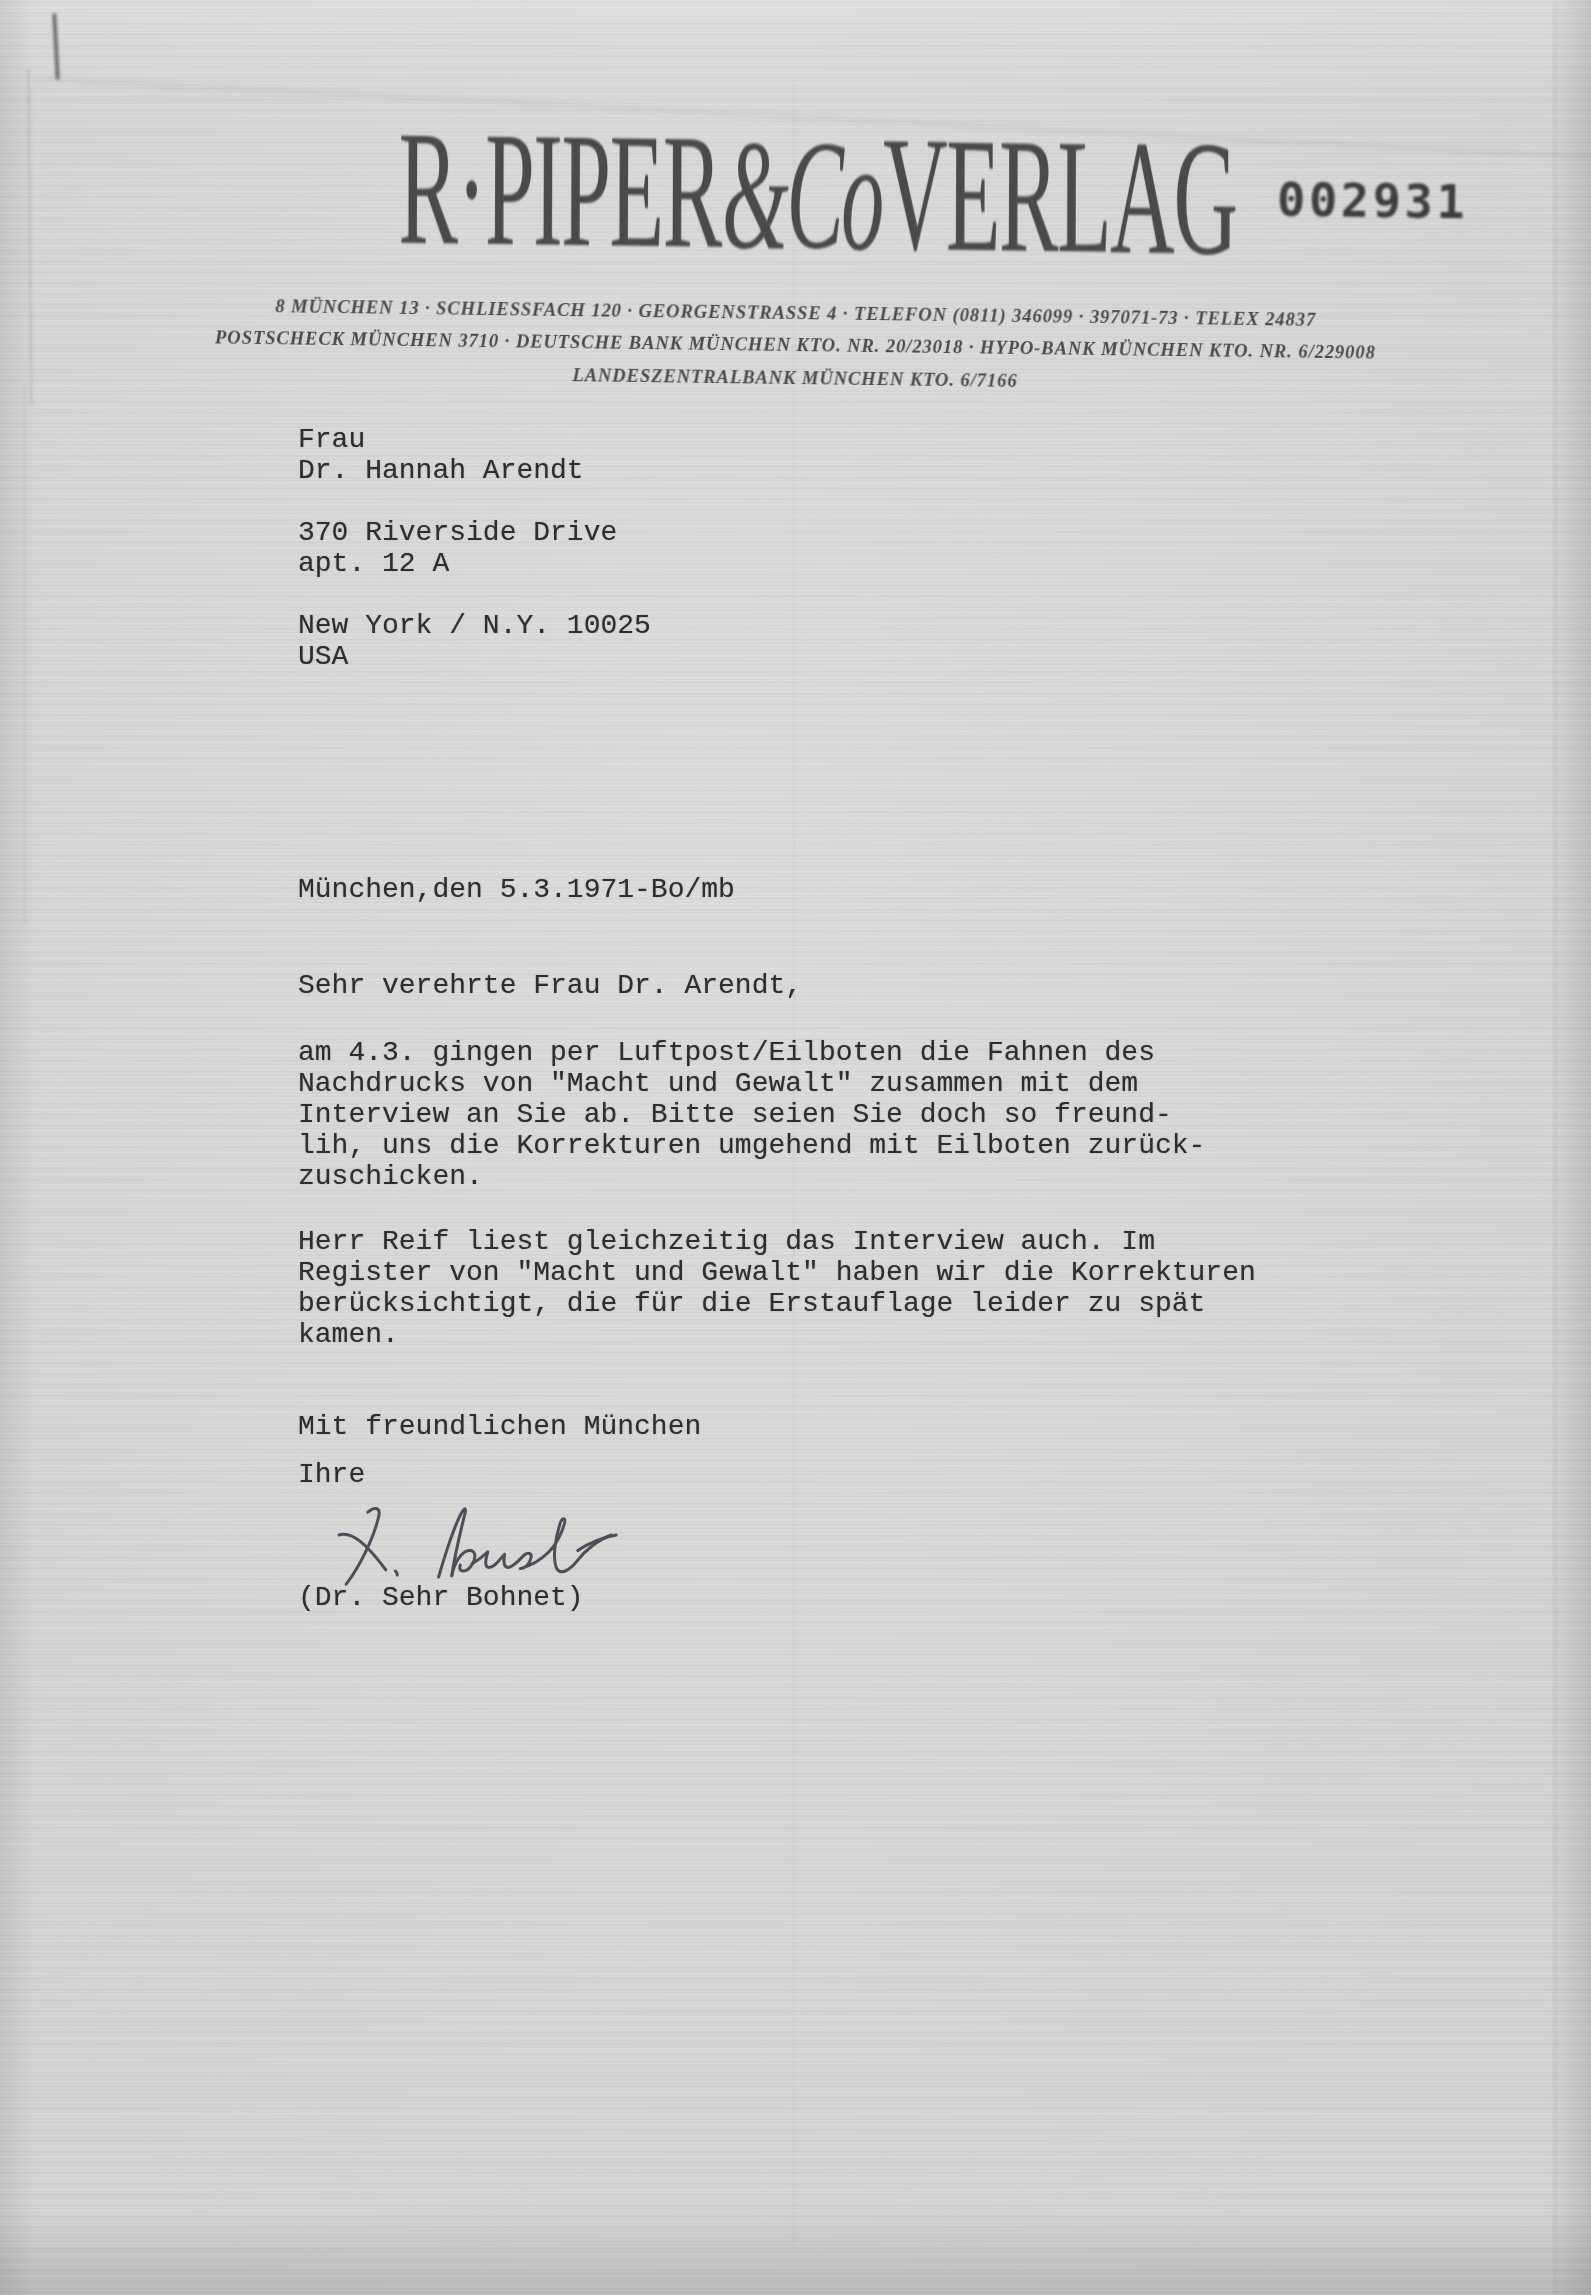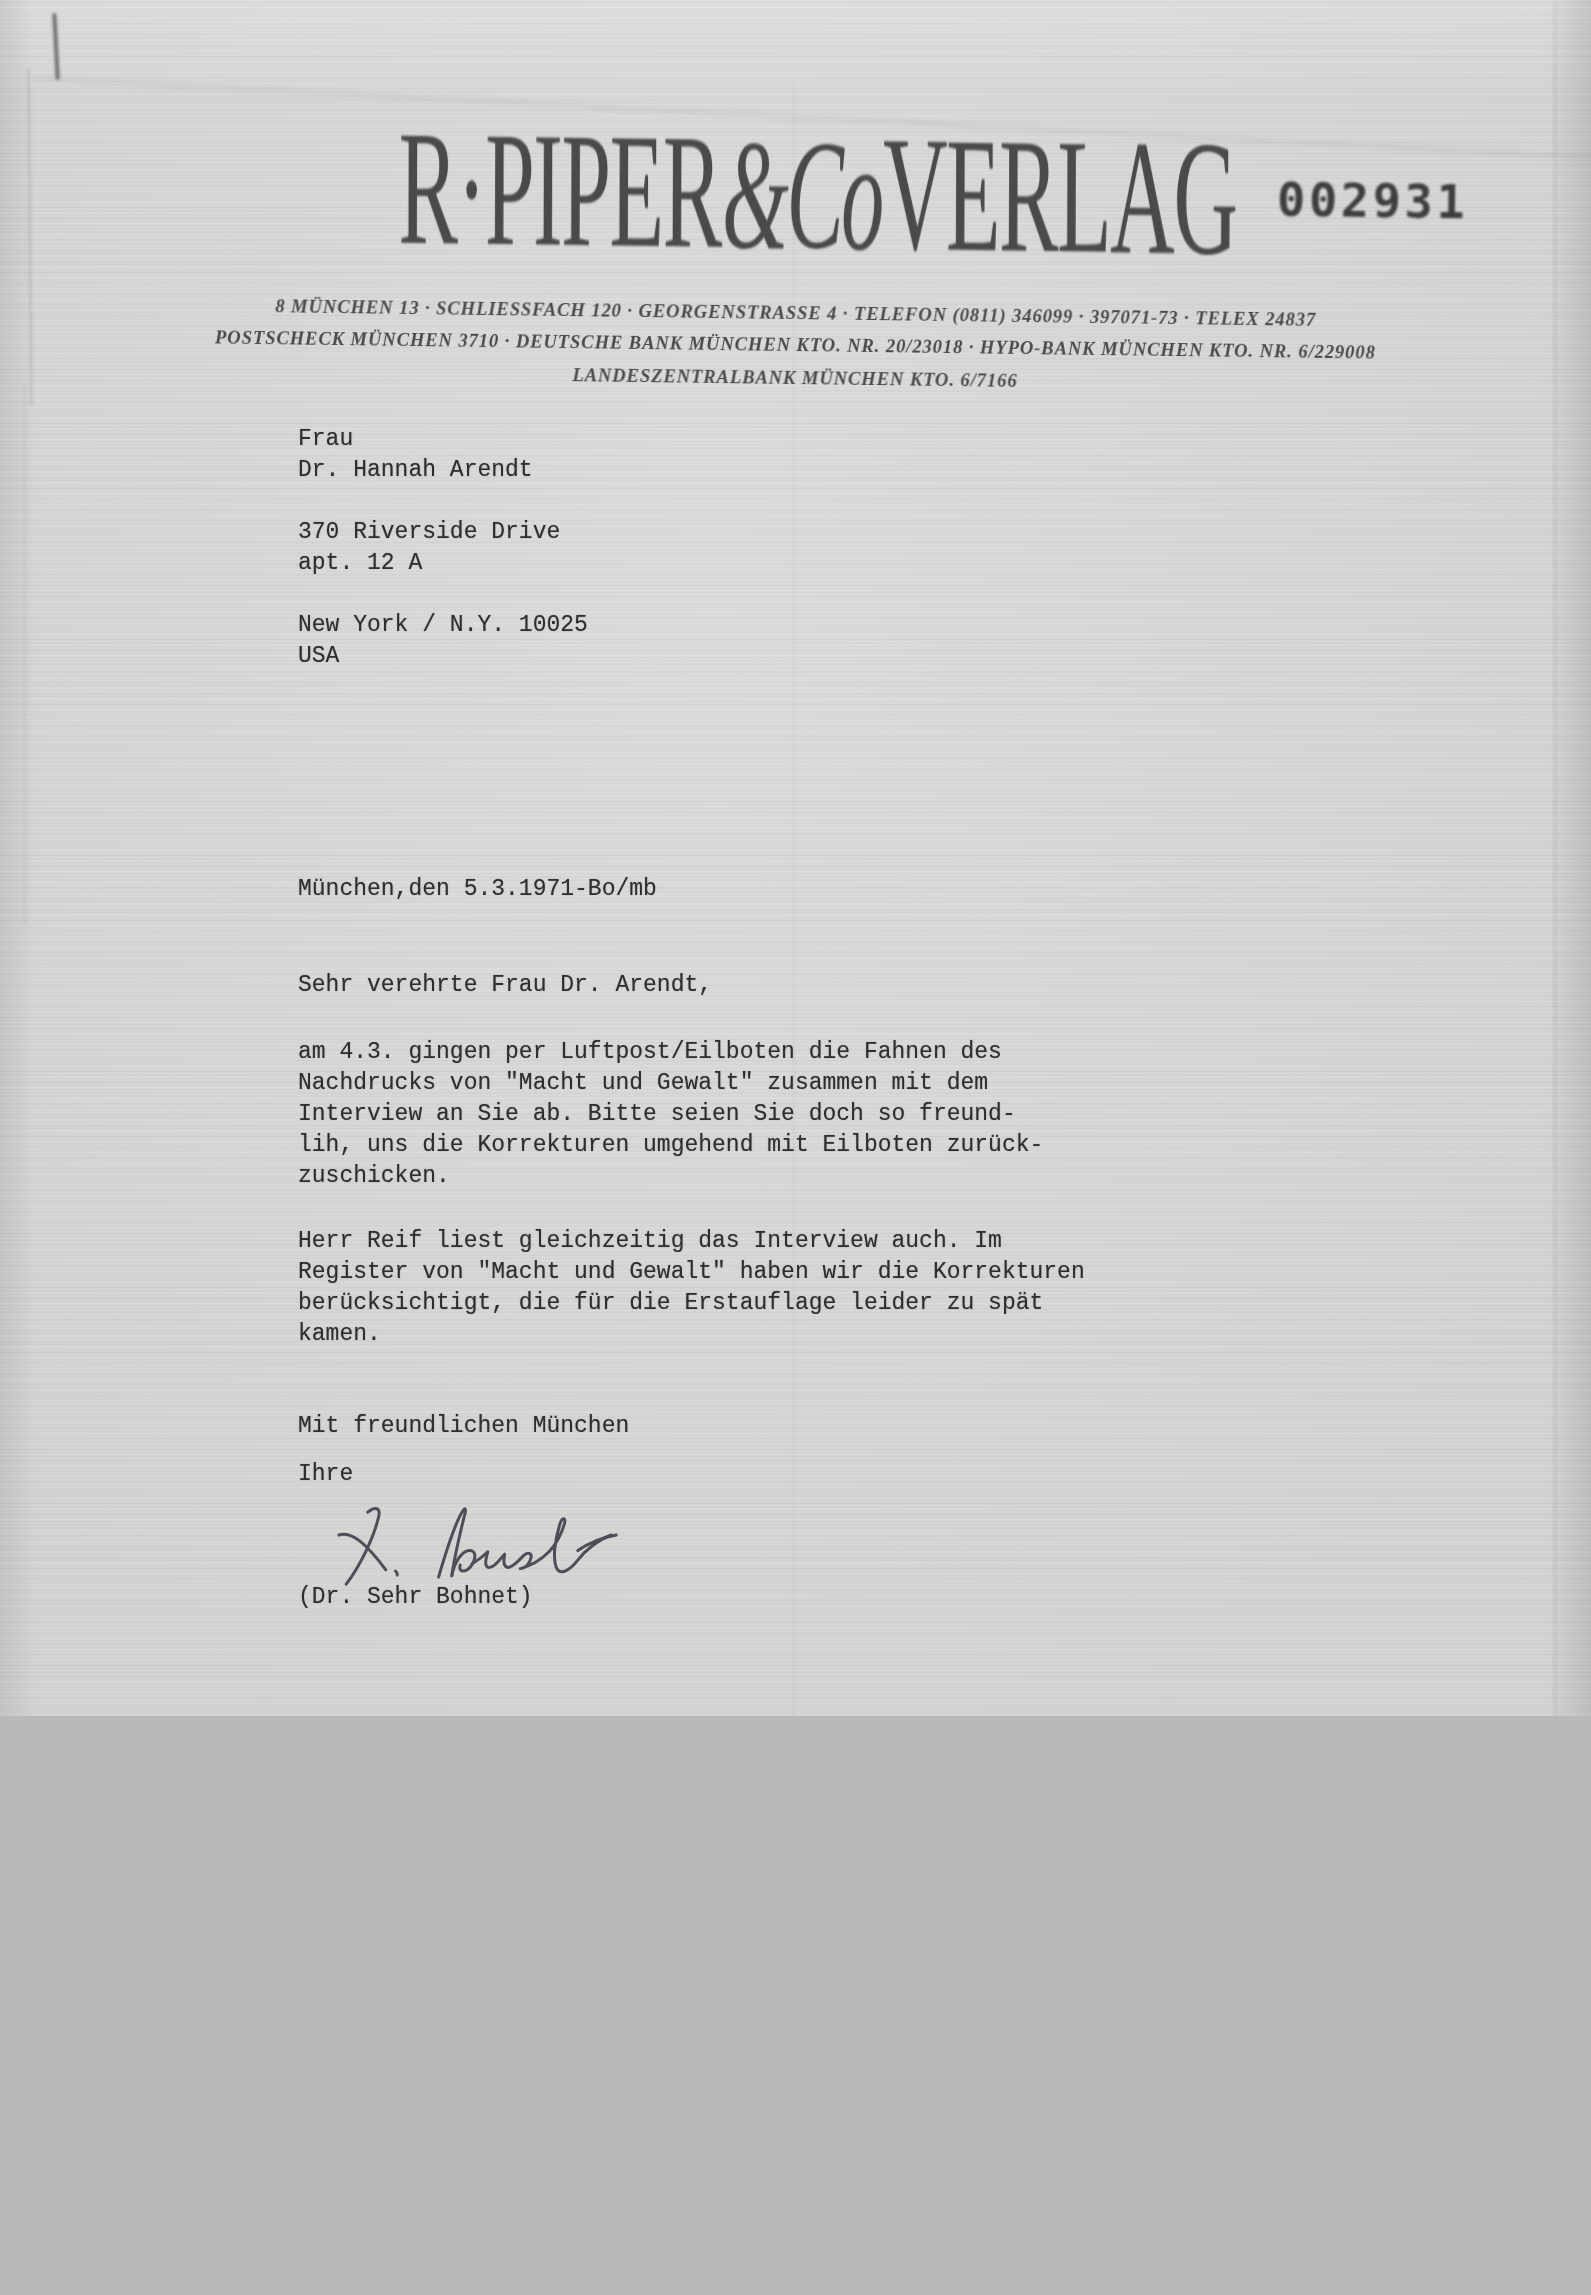--- a/index.html
+++ b/index.html
@@ -1,18 +1,18 @@
 <!DOCTYPE html>
 <html style="--paper: #d8d8d6; --typewriter-ink: #2e2e2e; --letterhead-ink: #4a4a4a; --stamp-ink: #3e3e3e;font-size:9.6px"><head>
 <meta charset="utf-8">
 <style>
   html,body{margin:0;padding:0;background:#b9b9b7;}
   .page{
     position:relative;
-    width:1591px;height:1716px;
+    width:1591px;height:2295px;
     overflow:hidden;
     background-color:var(--paper,#d8d8d6);
     background-image:
       radial-gradient(ellipse at 45% 35%, rgba(255,255,255,0.10), rgba(0,0,0,0.02) 80%),
       repeating-linear-gradient(180deg, rgba(255,255,255,0.07) 0px, rgba(255,255,255,0.07) 0.6px, rgba(0,0,0,0) 1.2px, rgba(0,0,0,0.028) 2.4px, rgba(0,0,0,0) 3.6px),
       repeating-linear-gradient(180deg, rgba(0,0,0,0.012) 0 5.4px, rgba(255,255,255,0.02) 5.4px 10.8px);
   }
   .vignette{
     position:absolute;inset:0;pointer-events:none;
     background:
@@ -77,21 +77,21 @@
     filter:blur(0.5px);
   }
   .lh-line{position:absolute;width:100%;font-size:18.6px;line-height:20.4px;letter-spacing:0.9px;}
   .lh1{top:303px;}
   .lh2{top:335px;}
   .lh3{top:368px;}
 
   .mono{
     position:absolute;left:298px;
     font-family:"Liberation Mono","DejaVu Sans Mono",monospace;
-    font-size:23px;line-height:31px;
+    font-size:28px;line-height:31px;
     color:var(--typewriter-ink,#2e2e2e);
     white-space:pre-line;
     text-shadow:0 0 1.2px rgba(46,46,46,0.40);
     filter:blur(0.2px);
   }
   .addr{top:424px;}
   .dateline{top:874px;}
   .salut{top:970px;font-family:Liberation Mono, monospace;}
   .p1{top:1037px;}
   .p2{top:1226px;}

